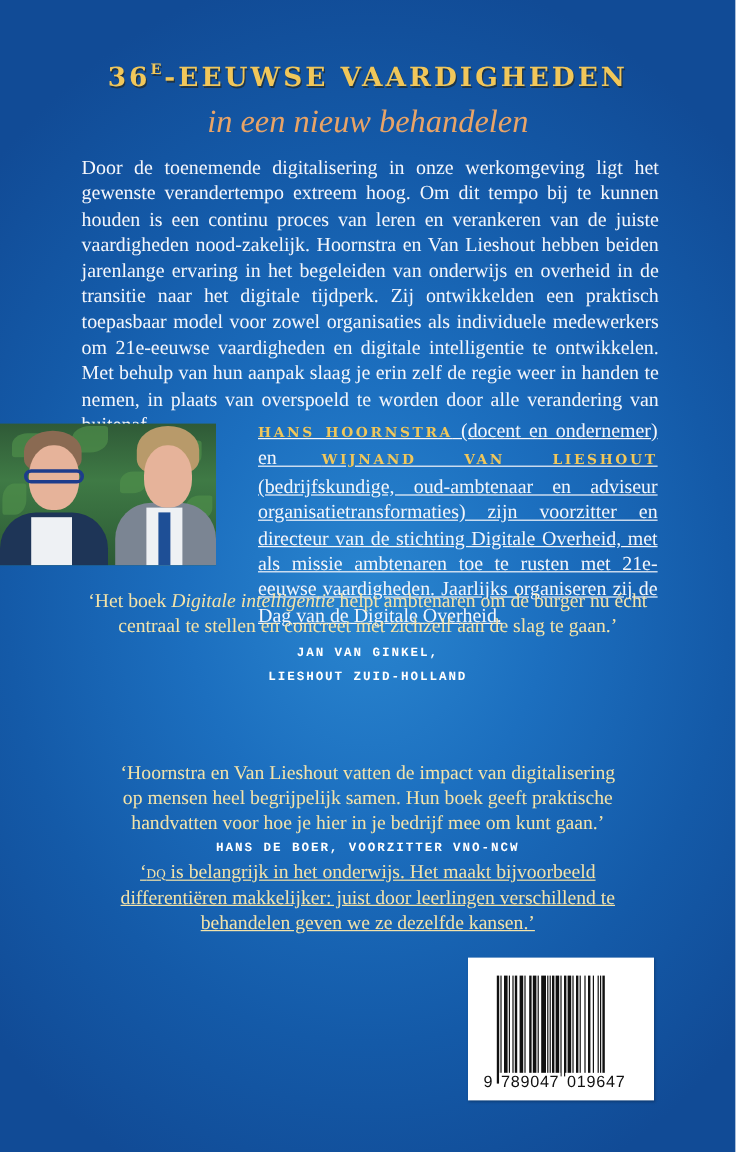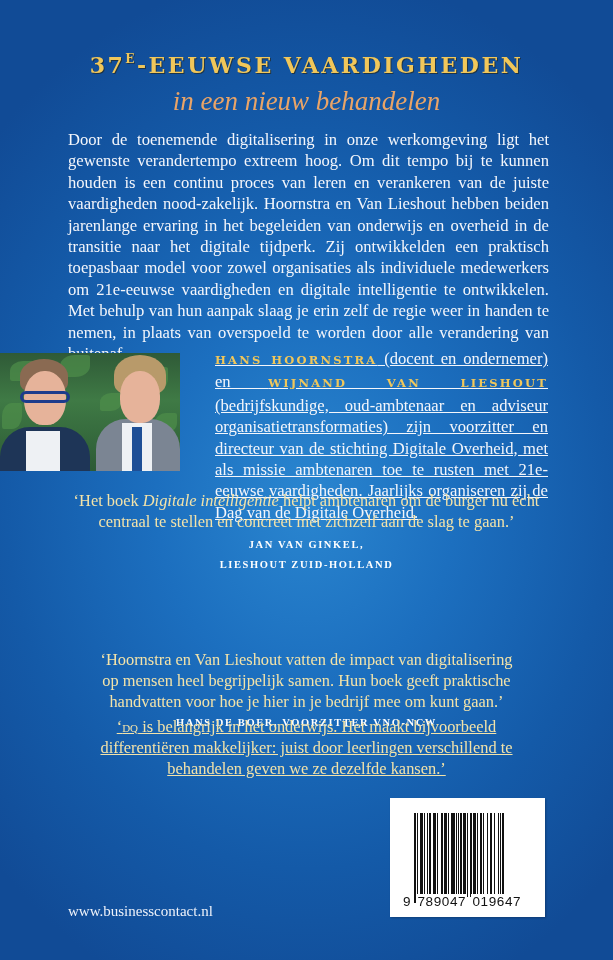--- a/index.html
+++ b/index.html
@@ -54,27 +54,27 @@
     font-size: 11.5px; letter-spacing: 2.2px; color: #f1c75a;
   }
   .quote {
     position: absolute; left: 0; width: 613px; text-align: center;
   }
   .quote .text {
     font-size: 16.4px; line-height: 21px; color: #f3e3a9;
     margin: 0 auto;
   }
   .quote .attr {
-    font-family: Liberation Serif, serif; font-weight: bold;
+    font-family: Liberation Mono, monospace; font-weight: bold;
     font-size: 10.5px; letter-spacing: 1.6px; color: #ffffff;
     line-height: 20px;
   }
   .q1 { top: 490px; }
   .q1 .text { width: 470px; }
-  .q2 { top: 649px; }
+  .q2 { top: 633px; }
   .q2 .text { width: 420px; }
   .q3 { top: 716px; }
   .q3 .text { width: 420px; }
   .sc { font-variant: small-caps; }
   .barcode {
     position: absolute; top: 798px; left: 390px; width: 155px; height: 119px;
     background: #ffffff;
     box-shadow: 1px 1px 2px rgba(0,0,0,0.25);
   }
   .bars {
@@ -94,21 +94,21 @@
     position: absolute; top: 903px; left: 68px;
     font-size: 15px; color: #eef2fa;
   }
 </style>
 </head>
 <body>
 
 <div class="cover">
 
   <div class="title">
-    <span>37</span><sup>E</sup><span>-EEUWSE VAARDIGHEDEN</span>
+    <span>36</span><sup>E</sup><span>-EEUWSE VAARDIGHEDEN</span>
   </div>
 
   <div class="subtitle">in een nieuw behandelen</div>
 
   <p class="intro" style="margin:0;">Door de toenemende digitalisering in onze werkomgeving ligt het gewenste verandertempo extreem hoog. Om dit tempo bij te kunnen houden is een continu proces van leren en verankeren van de juiste vaardigheden nood-zakelijk. Hoornstra en Van Lieshout hebben beiden jarenlange ervaring in het begeleiden van onderwijs en overheid in de transitie naar het digitale tijdperk. Zij ontwikkelden een praktisch toepasbaar model voor zowel organisaties als individuele medewerkers om 21e-eeuwse vaardigheden en digitale intelligentie te ontwikkelen. Met behulp van hun aanpak slaag je erin zelf de regie weer in handen te nemen, in plaats van overspoeld te worden door alle verandering van buitenaf.</p>
 
   <div class="photo">
     <div class="leaf" style="left:10px;top:8px;width:26px;height:20px;"></div>
     <div class="leaf" style="left:60px;top:2px;width:30px;height:22px;"></div>
     <div class="leaf" style="left:140px;top:14px;width:28px;height:24px;"></div>
@@ -210,14 +210,13 @@
         <span class="w" style="width:1px"></span>
         <span class="g" style="width:2px"></span>
     </div>
     <div class="isbn">
       <span>9</span>
       <span>789047</span>
       <span>019647</span>
     </div>
   </div>
 
-  <div class="website">www.businesscontact.nl</div>
 </div>
 
 </body></html>

